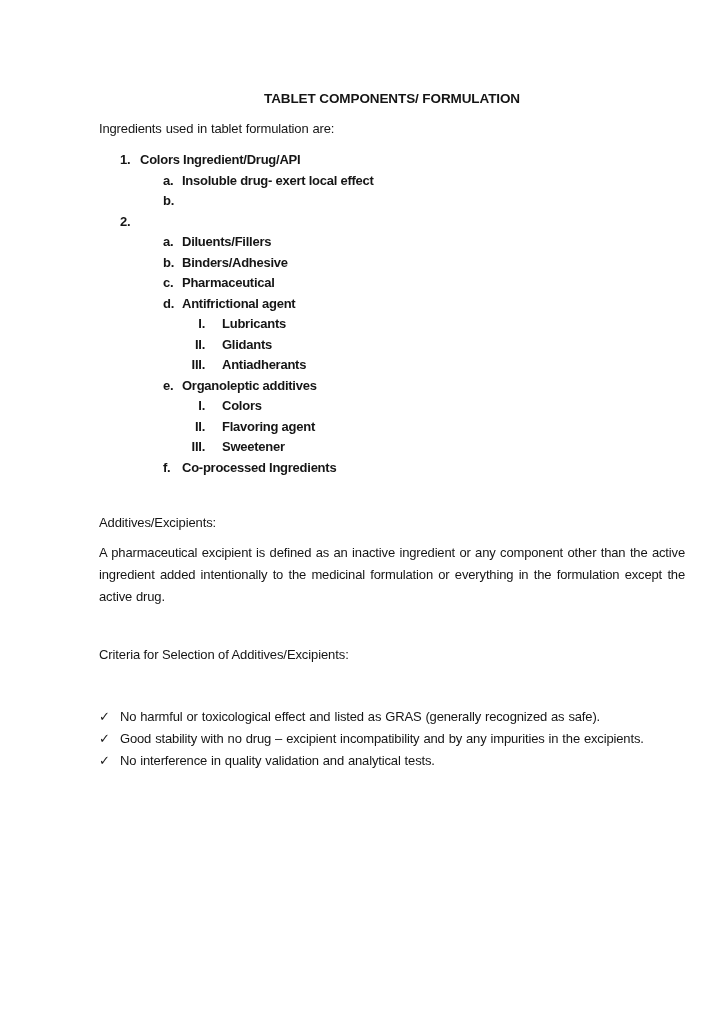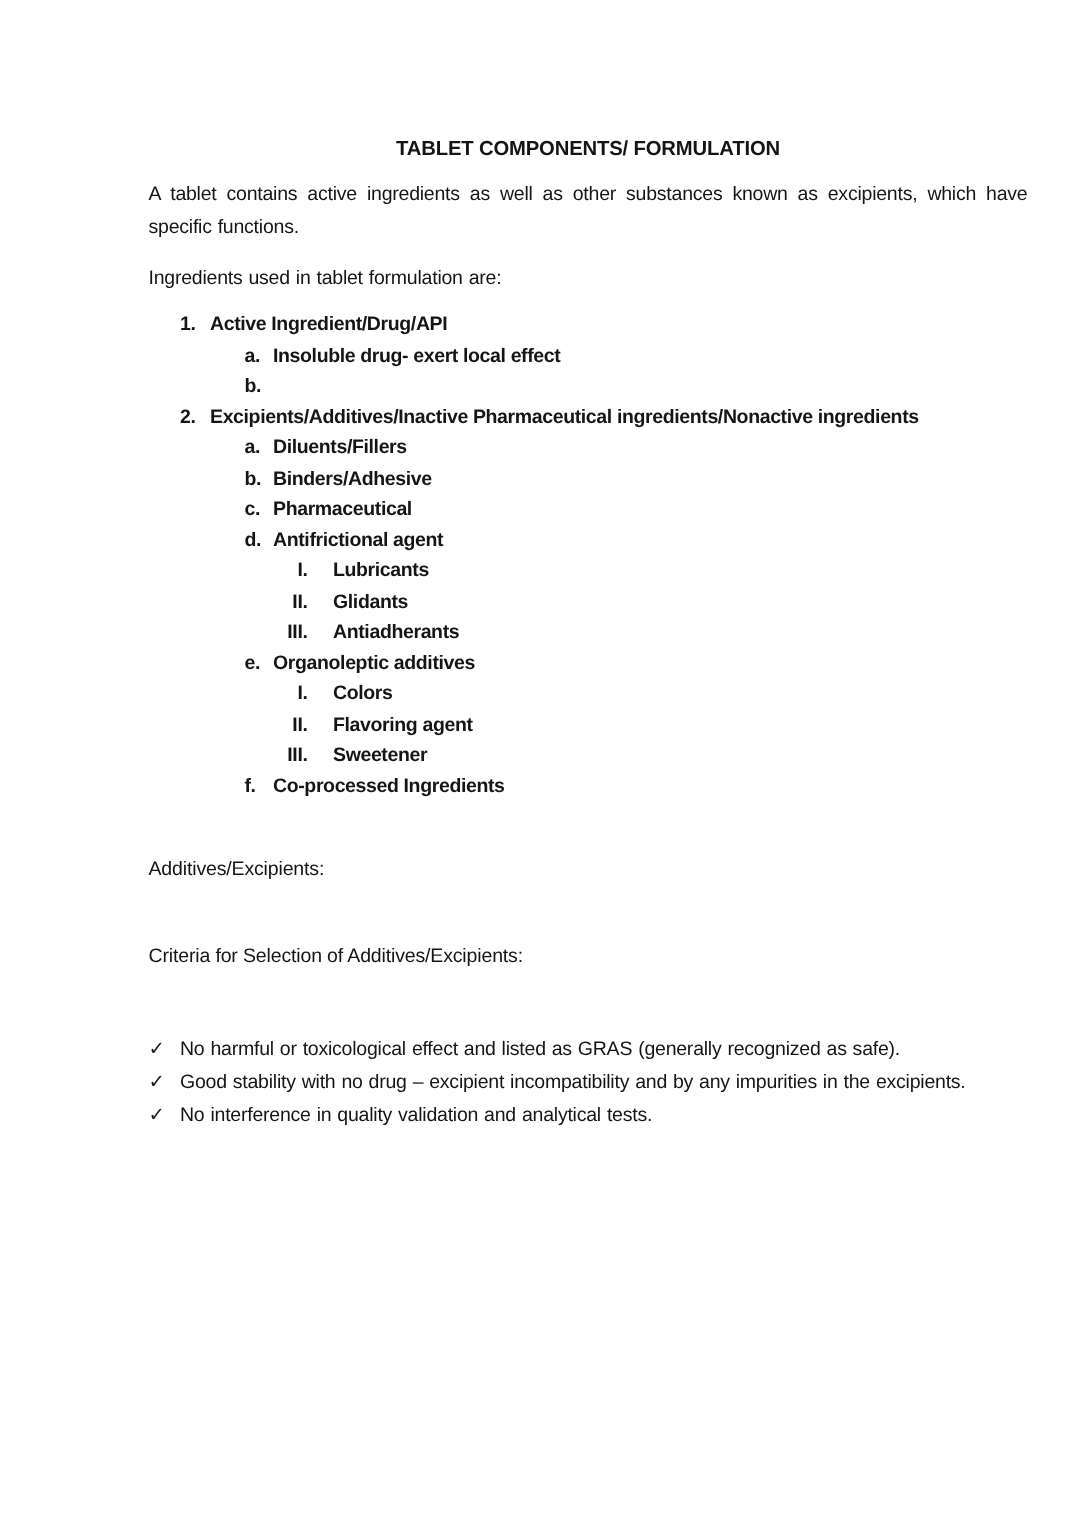--- a/index.html
+++ b/index.html
@@ -76,39 +76,37 @@
     word-spacing: 0.5px;
   }
 </style>
 </head>
 <body>
 
 <div class="page">
 
   <div class="doc-title">TABLET COMPONENTS/ FORMULATION</div>
 
-  <p class="para justify">A tablet contains active ingredients as well as other substances known as excipients, which have specific functions.</p>
 
   <p class="para list-intro">Ingredients used in tablet formulation are:</p>
 
   <div class="outline">
       <div class="outline-row lvl1">
         <span class="marker">1.</span>
-        <span class="otext">Active Ingredient/Drug/API</span>
+        <span class="otext">Colors Ingredient/Drug/API</span>
       </div>
       <div class="outline-row lvl2">
         <span class="marker">a.</span>
         <span class="otext">Insoluble drug- exert local effect</span>
       </div>
       <div class="outline-row lvl2">
         <span class="marker">b.</span>
       </div>
       <div class="outline-row lvl1">
         <span class="marker">2.</span>
-        <span class="otext">Excipients/Additives/Inactive Pharmaceutical ingredients/Nonactive ingredients</span>
       </div>
       <div class="outline-row lvl2">
         <span class="marker">a.</span>
         <span class="otext">Diluents/Fillers</span>
       </div>
       <div class="outline-row lvl2">
         <span class="marker">b.</span>
         <span class="otext">Binders/Adhesive</span>
       </div>
       <div class="outline-row lvl2">
@@ -148,20 +146,21 @@
         <span class="otext">Sweetener</span>
       </div>
       <div class="outline-row lvl2">
         <span class="marker">f.</span>
         <span class="otext">Co-processed Ingredients</span>
       </div>
     </div>
 
   <div class="heading">Additives/Excipients:</div>
 
+  <p class="para justify">A pharmaceutical excipient is defined as an inactive ingredient or any component other than the active ingredient added intentionally to the medicinal formulation or everything in the formulation except the active drug.</p>
 
 
   <div class="heading heading-criteria">Criteria for Selection of Additives/Excipients:</div>
 
   <div class="checklist">
       <div class="check-item">
         <span class="check-glyph">✓</span>
         <span class="check-text">No harmful or toxicological effect and listed as GRAS (generally recognized as safe).</span>
       </div>
       <div class="check-item">

